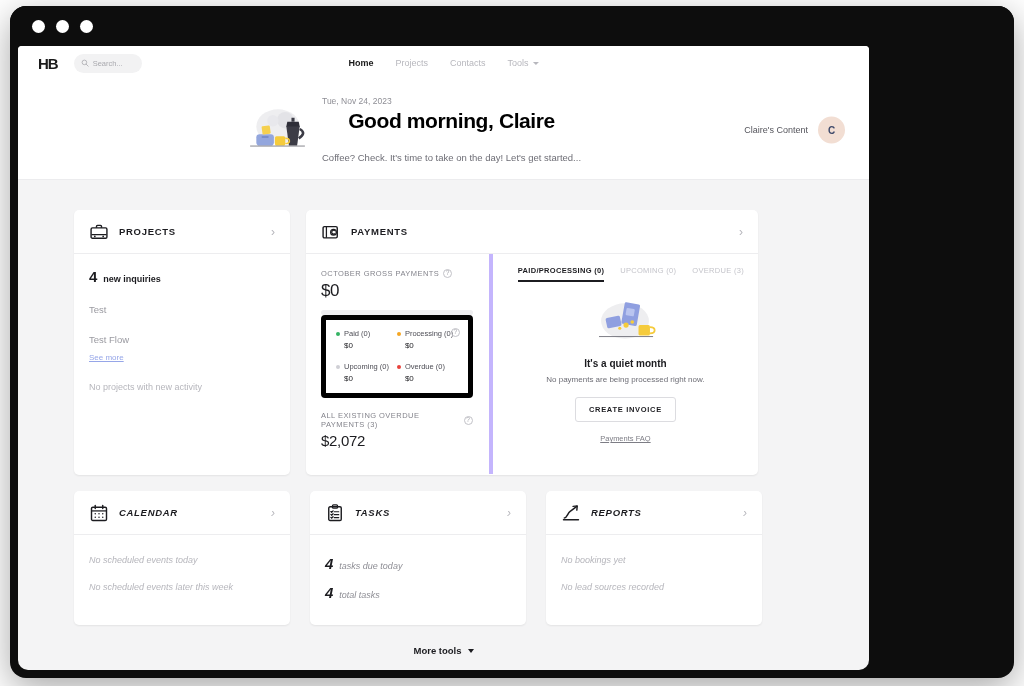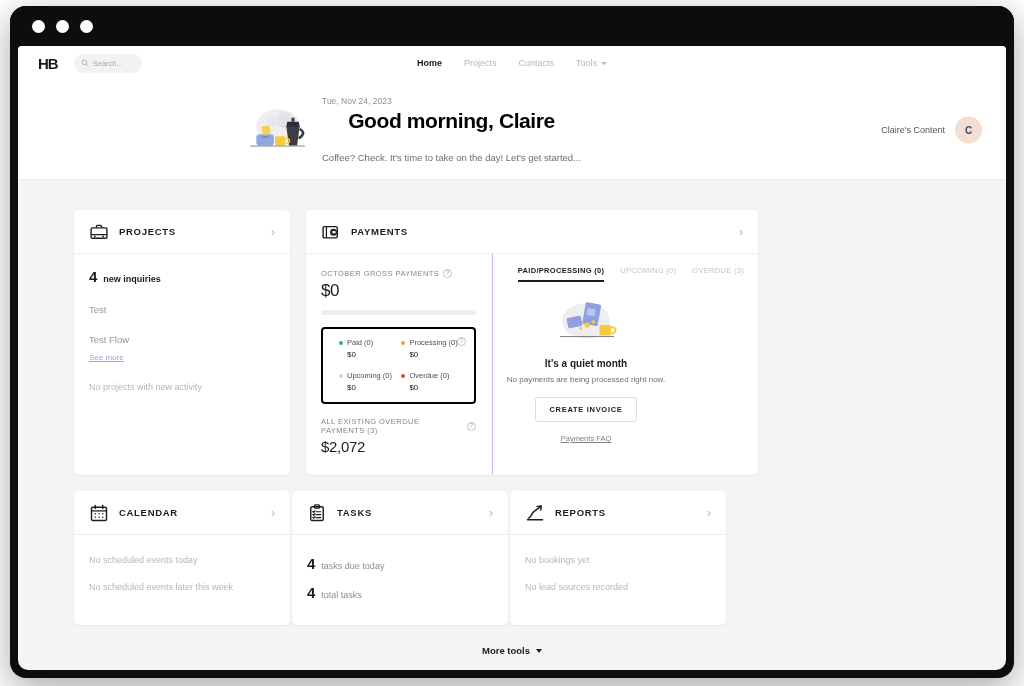--- a/index.html
+++ b/index.html
@@ -34,21 +34,21 @@
   }
   .dot {
     width: 13px; height: 13px;
     border-radius: 50%;
     background: #ffffff;
   }
   .viewport {
     position: absolute;
     left: 8px;
     top: 40px;
-    width: 988px;
+    width: 851px;
     height: 624px;
     background: #f4f4f5;
     border-radius: 4px 4px 10px 10px;
     overflow: hidden;
   }
 
   
   .appbar {
     height: 34px;
     background: #ffffff;
@@ -216,25 +216,25 @@
     margin-top: 8px;
   }
   .proj-empty { font-size: 9px; color: #b6b6bc; margin-top: 18px; }
 
   
   .card-payments { width: 452px; height: 265px; }
   .pay-split { display: flex; height: 220px; }
   .pay-left { width: 198px; padding: 15px 16px 0 15px; }
   .pay-right {
     flex: 1;
-    border-left: 1px solid #c4b5fd;
+    border-left: 4px solid #c4b5fd;
     padding: 12px 14px 0 14px;
     display: flex;
     flex-direction: column;
-    align-items: flex-start;
+    align-items: center;
   }
   .kpi-label {
     font-size: 7.5px;
     letter-spacing: 0.45px;
     color: #84848c;
     display: flex;
     align-items: center;
     gap: 4px;
   }
   .qmark {
@@ -255,24 +255,24 @@
     margin-top: 3px;
     letter-spacing: -0.4px;
   }
   .bar-track {
     height: 5px;
     background: #eeeef0;
     border-radius: 3px;
     margin-top: 9px;
   }
   .legend-box {
-    margin-top: 12px;
-    border: 2px solid #000000;
+    margin-top: 0;
+    border: 5px solid #000000;
     border-radius: 4px;
-    padding: 9px 10px 10px 16px;
+    padding: 9px 10px 10px 10px;
     position: relative;
   }
   .legend-grid {
     display: grid;
     grid-template-columns: 1fr 1fr;
     row-gap: 12px;
   }
   .leg-item { }
   .leg-top { display: flex; align-items: center; gap: 4px; }
   .leg-dot { width: 4px; height: 4px; border-radius: 50%; flex: none; }
@@ -322,22 +322,23 @@
   .faq-link {
     margin-top: 12px;
     font-size: 7.5px;
     color: #7d7d85;
     text-decoration: underline;
   }
 
   
   .row-bottom {
     display: flex;
-    gap: 2px;
+    gap: 20px;
     margin-top: 16px;
+    font-style: italic;
   }
   .card-small { width: 216px; height: 134px; }
   .small-body { padding: 20px 15px 0 15px; }
   .small-line { font-size: 9px; color: #b6b6bc; margin-bottom: 17px; }
   .stat-line { display: flex; align-items: baseline; gap: 6px; margin-bottom: 12px; }
   .stat-num { font-size: 15px; font-weight: 800; color: #1c1c20; }
   .stat-txt { font-size: 9px; color: #8e8e95; }
 
   .more-tools {
     display: flex;

